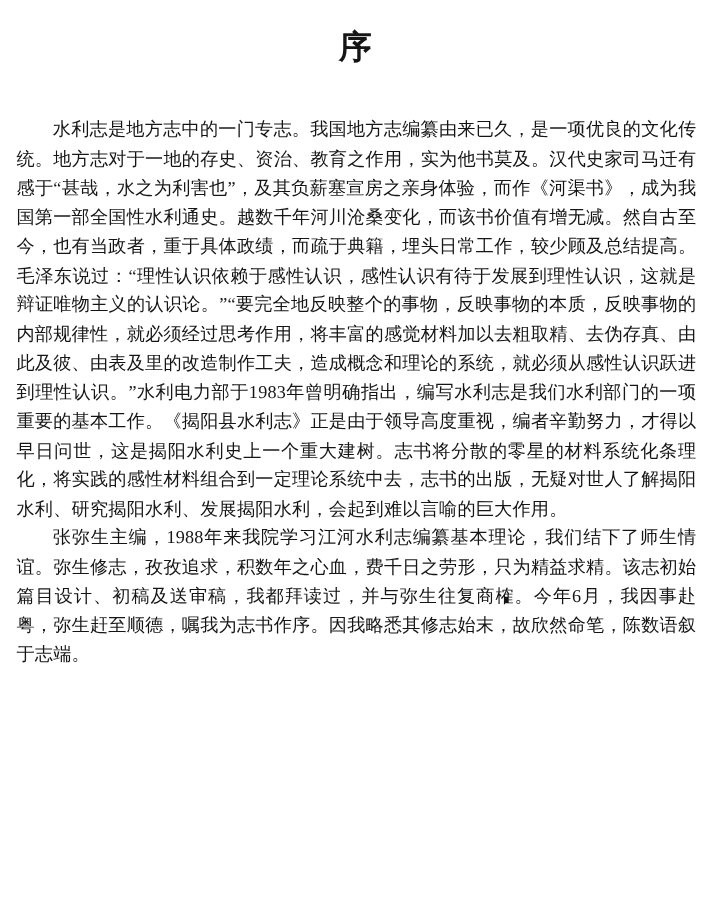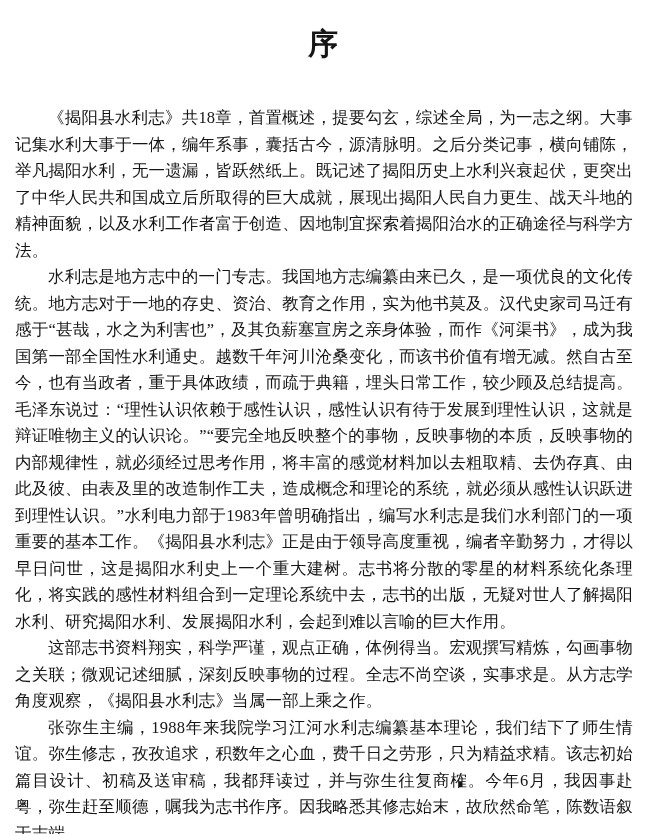--- a/index.html
+++ b/index.html
@@ -35,19 +35,17 @@
     letter-spacing: 0.2px;
   }
 </style>
 </head>
 <body>
 
 <div class="page">
   <h1 class="page-title">序</h1>
 
   <div class="preface-body">
-    <p>《揭阳县水利志》共18章，首置概述，提要勾玄，综述全局，为一志之纲。大事记集水利大事于一体，编年系事，囊括古今，源清脉明。之后分类记事，横向铺陈，举凡揭阳水利，无一遗漏，皆跃然纸上。既记述了揭阳历史上水利兴衰起伏，更突出了中华人民共和国成立后所取得的巨大成就，展现出揭阳人民自力更生、战天斗地的精神面貌，以及水利工作者富于创造、因地制宜探索着揭阳治水的正确途径与科学方法。</p>
     <p>水利志是地方志中的一门专志。我国地方志编纂由来已久，是一项优良的文化传统。地方志对于一地的存史、资治、教育之作用，实为他书莫及。汉代史家司马迁有感于“甚哉，水之为利害也”，及其负薪塞宣房之亲身体验，而作《河渠书》，成为我国第一部全国性水利通史。越数千年河川沧桑变化，而该书价值有增无减。然自古至今，也有当政者，重于具体政绩，而疏于典籍，埋头日常工作，较少顾及总结提高。毛泽东说过：“理性认识依赖于感性认识，感性认识有待于发展到理性认识，这就是辩证唯物主义的认识论。”“要完全地反映整个的事物，反映事物的本质，反映事物的内部规律性，就必须经过思考作用，将丰富的感觉材料加以去粗取精、去伪存真、由此及彼、由表及里的改造制作工夫，造成概念和理论的系统，就必须从感性认识跃进到理性认识。”水利电力部于1983年曾明确指出，编写水利志是我们水利部门的一项重要的基本工作。《揭阳县水利志》正是由于领导高度重视，编者辛勤努力，才得以早日问世，这是揭阳水利史上一个重大建树。志书将分散的零星的材料系统化条理化，将实践的感性材料组合到一定理论系统中去，志书的出版，无疑对世人了解揭阳水利、研究揭阳水利、发展揭阳水利，会起到难以言喻的巨大作用。</p>
-    <p>这部志书资料翔实，科学严谨，观点正确，体例得当。宏观撰写精炼，勾画事物之关联；微观记述细腻，深刻反映事物的过程。全志不尚空谈，实事求是。从方志学角度观察，《揭阳县水利志》当属一部上乘之作。</p>
     <p>张弥生主编，1988年来我院学习江河水利志编纂基本理论，我们结下了师生情谊。弥生修志，孜孜追求，积数年之心血，费千日之劳形，只为精益求精。该志初始篇目设计、初稿及送审稿，我都拜读过，并与弥生往复商榷。今年6月，我因事赴粤，弥生赶至顺德，嘱我为志书作序。因我略悉其修志始末，故欣然命笔，陈数语叙于志端。</p>
   </div>
 
 </div>
 
 </body></html>

